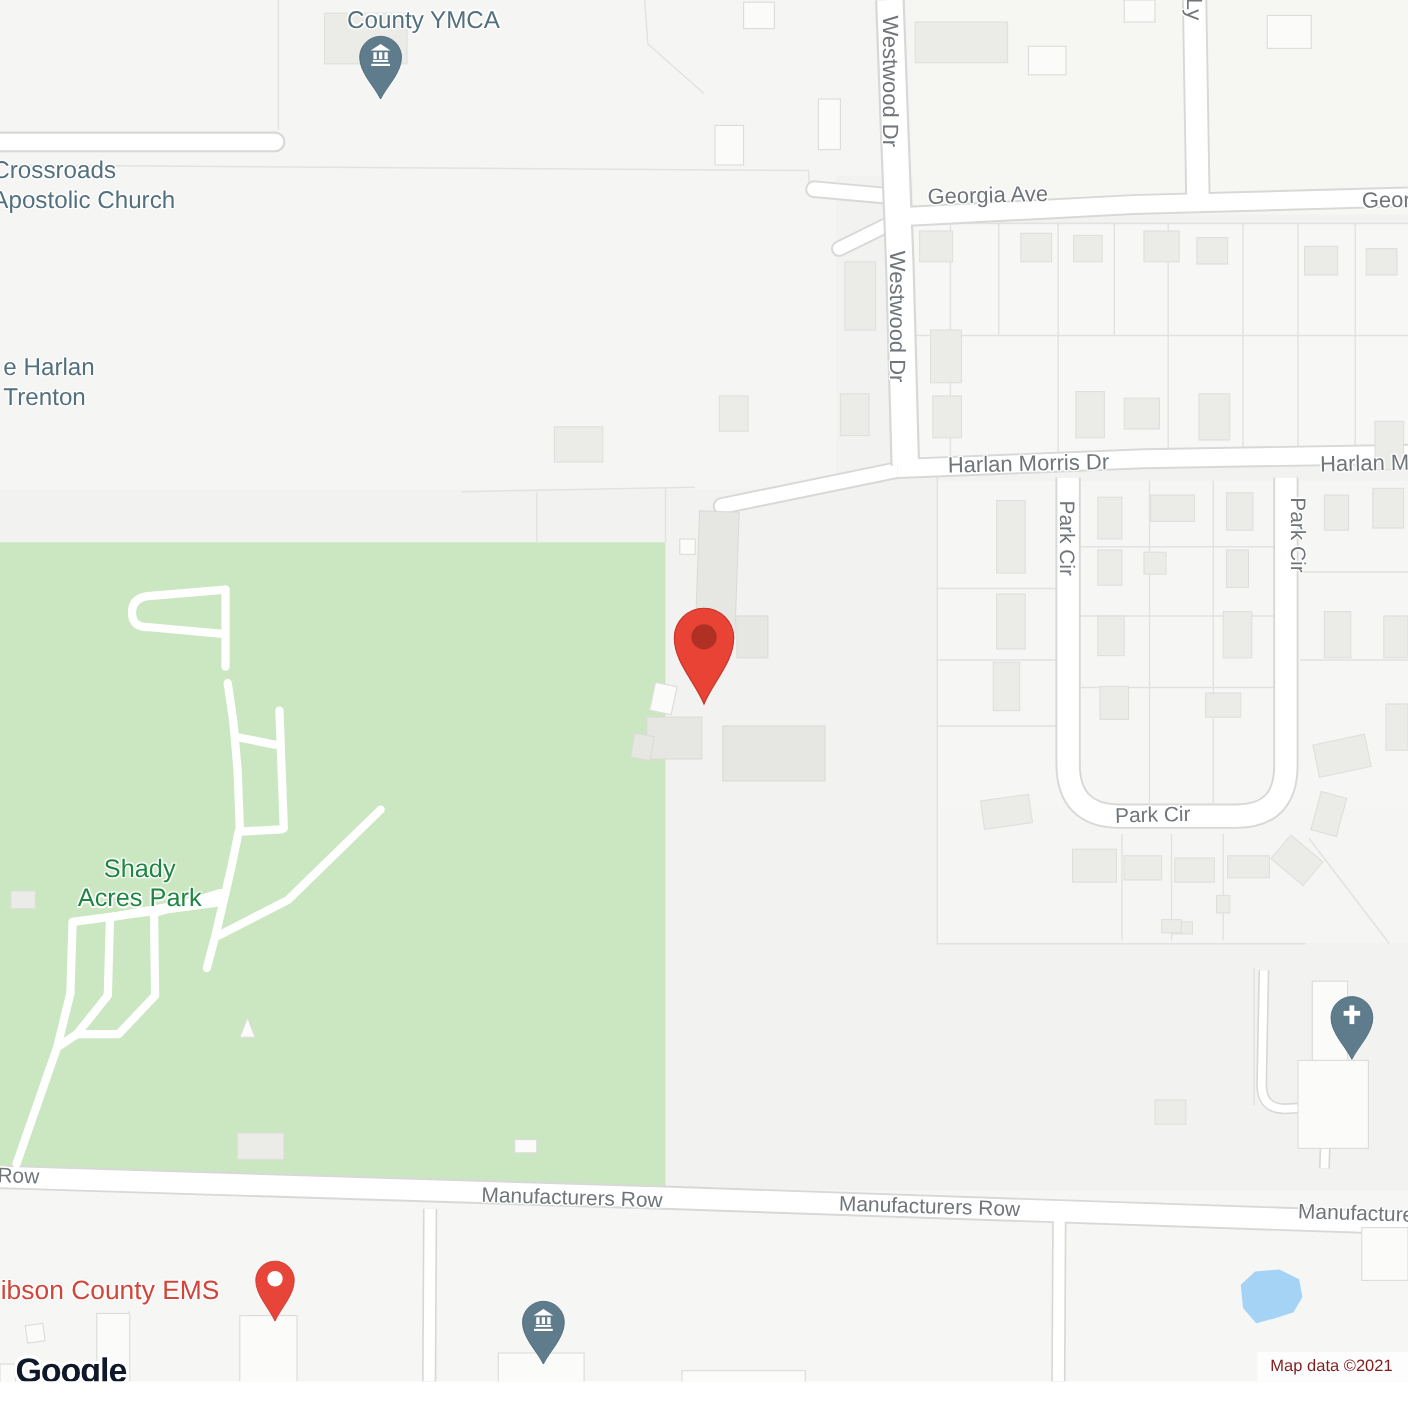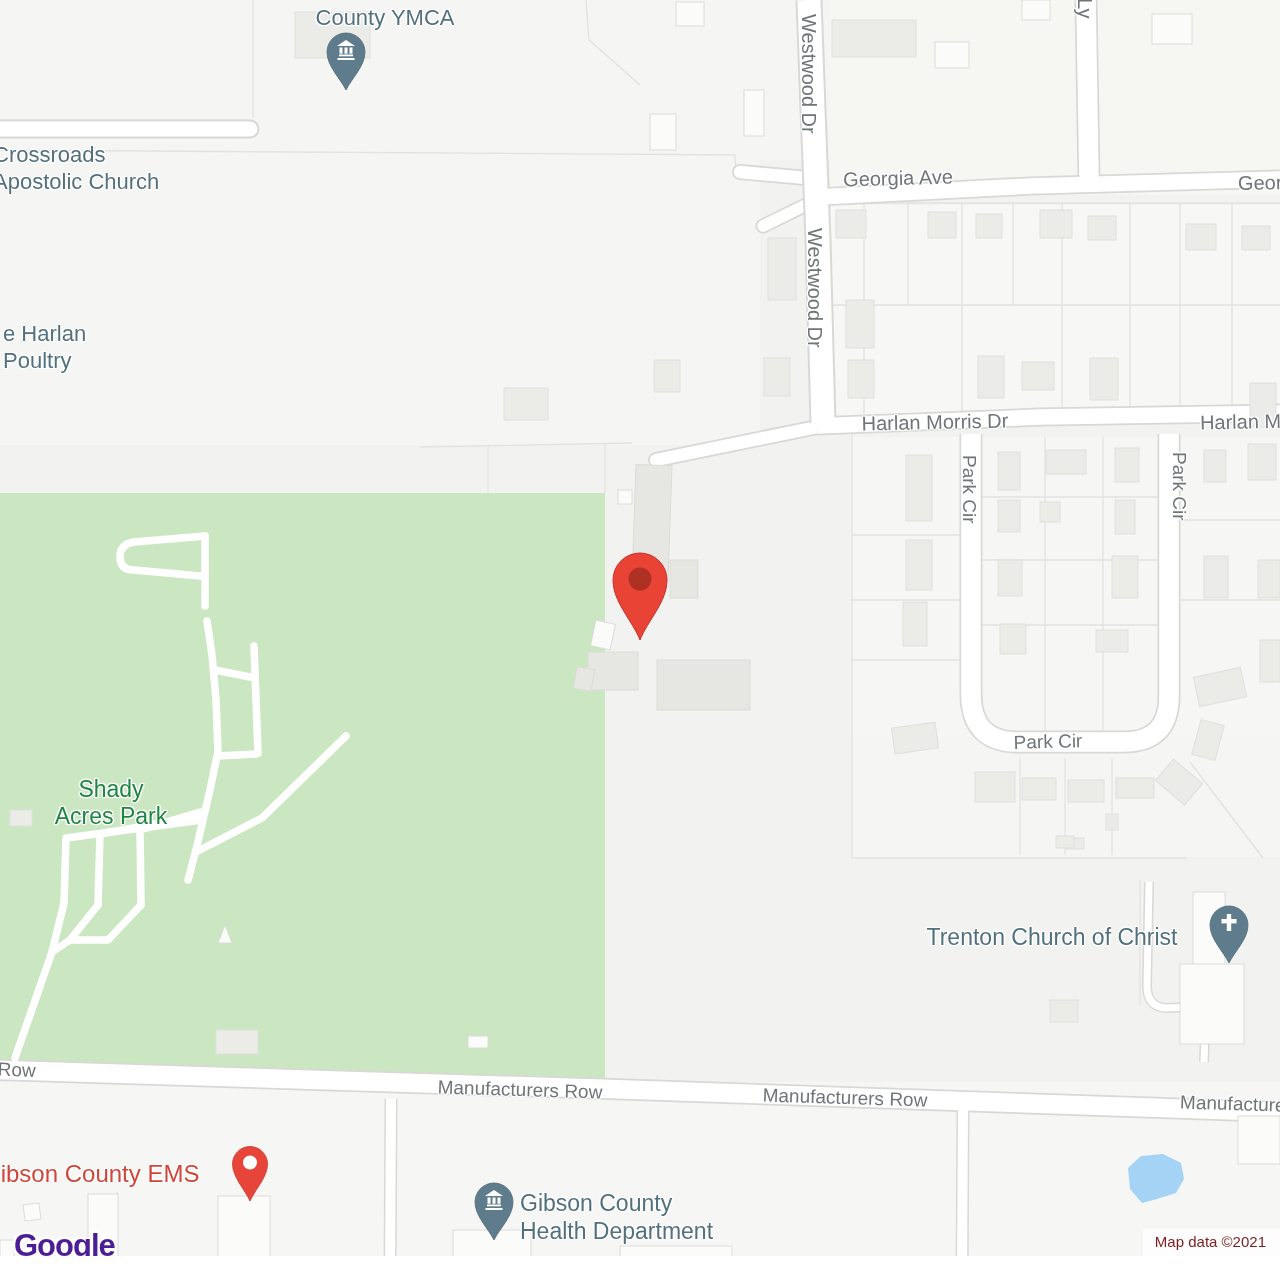--- a/index.html
+++ b/index.html
@@ -8,21 +8,21 @@
     background:#F2F2F0;font-family:"Liberation Sans",sans-serif;
   }
   #map svg{position:absolute;left:0;top:0;}
   .lbl{position:absolute;white-space:nowrap;
     text-shadow:-1px -1px 0 #fff,1px -1px 0 #fff,-1px 1px 0 #fff,1px 1px 0 #fff,0 0 3px #fff,0 0 3px #fff;}
   .poi{color:#52707D;font-size:22px;font-weight:500;line-height:27px;}
   .poi-red{color:#D1453A;font-size:24px;font-weight:500;}
   .poi-green{color:#1E8642;font-size:23px;font-weight:500;line-height:27px;text-align:center;}
   .street{color:#6F7579;font-size:19px;font-weight:400;}
   .vstreet{transform-origin:0 0;transform:rotate(90deg);}
-  .watermark{color:#4c1d95;font-size:31px;font-weight:700;letter-spacing:-1px;
+  .watermark{color:#0f172a;font-size:31px;font-weight:700;letter-spacing:-1px;
     text-shadow:-2px -2px 0 #fff,2px -2px 0 #fff,-2px 2px 0 #fff,2px 2px 0 #fff,0 0 4px #fff;}
   .attrib{position:absolute;right:0;bottom:0;background:rgba(255,255,255,.8);
     color:#7f1d1d;font-size:15px;padding:4px 14px 6px 12px;}
   .rc{fill:none;stroke:#D8D8D6;}
   .rf{fill:none;stroke:#FFFFFF;}
   .pp{fill:none;stroke:#FFFFFF;stroke-width:7.5;stroke-linecap:round;stroke-linejoin:round;}
   .pl{fill:none;stroke:#E3E2E0;stroke-width:1.3;}
   .bg{fill:#EBEBE8;stroke:#DFDFDD;stroke-width:1;}
   .bw{fill:#FBFBFA;stroke:#DCDCDA;stroke-width:1;}
   .bf{fill:#E6E6E3;stroke:#DBDBD8;stroke-width:1;}
@@ -267,36 +267,31 @@
 
   <div class="lbl poi" style="left:385px;top:4px;transform:translateX(-50%);">County YMCA</div>
 
   <div class="lbl poi" style="left:-7px;top:141px;">
     <div>Crossroads</div>
     <div>Apostolic Church</div>
   </div>
 
   <div class="lbl poi" style="left:3px;top:320px;">
     <div>e Harlan</div>
-    <div>Poultry</div>
+    <div>Trenton</div>
   </div>
 
-  <div class="lbl poi-green" style="left:111px;top:776px;transform:translateX(-50%);">
+  <div class="lbl poi-green" style="left:127px;top:776px;transform:translateX(-50%);">
     <div>Shady</div>
     <div>Acres Park</div>
   </div>
 
-  <div class="lbl poi" style="left:1052px;top:924px;transform:translateX(-50%);font-size:23px;">Trenton Church of Christ</div>
 
   <div class="lbl poi-red" style="left:-18px;top:1160px;">Gibson County EMS</div>
 
-  <div class="lbl poi" style="left:520px;top:1189px;font-size:23px;line-height:28px;">
-    <div>Gibson County</div>
-    <div>Health Department</div>
-  </div>
 
   <div class="lbl street vstreet" style="left:820px;top:14px;font-size:20px;">Westwood Dr</div>
   <div class="lbl street vstreet" style="left:826px;top:228px;font-size:20px;">Westwood Dr</div>
   <div class="lbl street vstreet" style="left:1096px;top:-2px;font-size:20px;">Ly</div>
 
   <div class="lbl street" style="left:898px;top:167px;transform:translateX(-50%) rotate(-1.5deg);font-size:20px;">Georgia Ave</div>
   <div class="lbl street" style="left:1238px;top:171px;transform:rotate(-1deg);font-size:20px;">Georgia Ave</div>
 
   <div class="lbl street" style="left:935px;top:411px;transform:translateX(-50%) rotate(-1.2deg);font-size:20px;">Harlan Morris Dr</div>
   <div class="lbl street" style="left:1200px;top:410px;transform:rotate(-1.2deg);font-size:20px;">Harlan Morris Dr</div>

